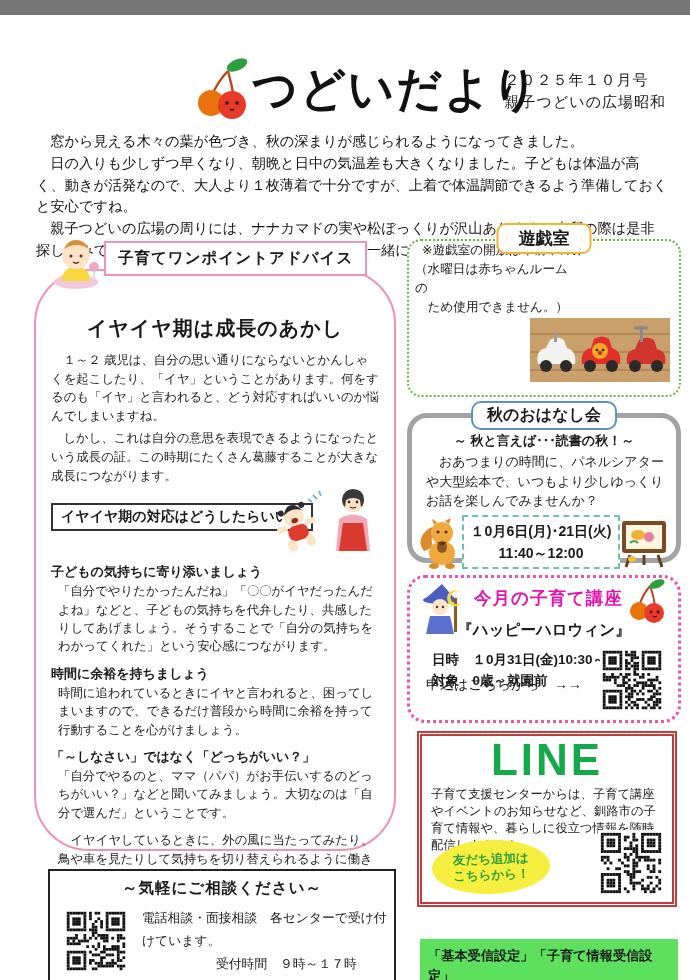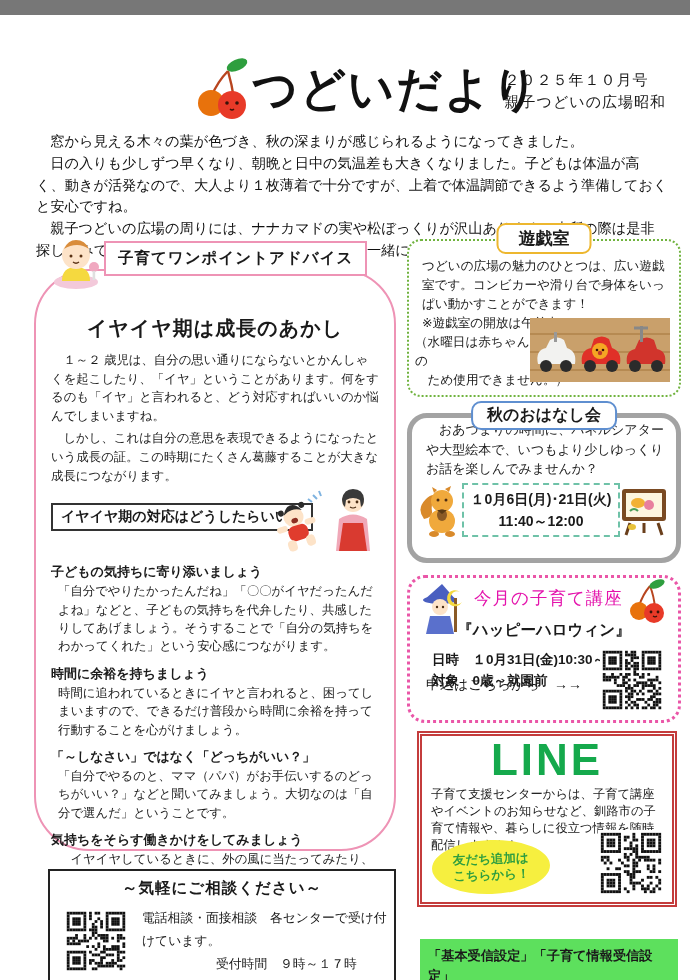--- a/index.html
+++ b/index.html
@@ -95,21 +95,21 @@
   .squirrel-wrap { position:absolute; left:4px; top:4px; }
   .easel-wrap { position:absolute; right:4px; top:0px; }
   .course-box {
     position:absolute; left:407px; top:560px; width:274px; height:148px;
     border:3px dotted #ea56a8; border-radius:18px; background:#fff;
   }
   .course-header { position:relative; height:48px; }
   .wizard-wrap { position:absolute; left:10px; top:2px; }
   .course-title {
     position:absolute; left:64px; top:8px; color:#e githube; color:#e413ac;
-    font-weight:400; font-size:17.5px; letter-spacing:1px;
+    font-weight:700; font-size:17.5px; letter-spacing:1px;
   }
   .cherry2-wrap { position:absolute; right:10px; top:0px; }
   .course-event { text-align:center; font-weight:900; font-size:15.5px; margin-top:-6px; }
   .course-details { padding:8px 0 0 22px; font-size:13.5px; font-weight:bold; line-height:21px; }
   .course-apply { position:absolute; left:16px; bottom:26px; font-weight:400; font-size:14px; }
   .course-qr { position:absolute; right:14px; bottom:8px; width:64px; height:64px; }
   
   .line-box {
     position:absolute; left:417px; top:716px; width:260px; height:176px;
     border:5px double #c43c3c; background:#fff;
@@ -215,21 +215,20 @@
       </div>
       <div class="tip">
         <div class="tip-title">時間に余裕を持ちましょう</div>
         <div class="tip-body">時間に追われているときにイヤと言われると、困ってしまいますので、できるだけ普段から時間に余裕を持って行動することを心がけましょう。</div>
       </div>
       <div class="tip">
         <div class="tip-title">「～しなさい」ではなく「どっちがいい？」</div>
         <div class="tip-body">「自分でやるのと、ママ（パパ）がお手伝いするのどっちがいい？」などと聞いてみましょう。大切なのは「自分で選んだ」ということです。</div>
       </div>
       <div class="tip">
-        <div class="tip-title">気持ちをそらす働きかけをしてみましょう</div>
         <div class="tip-body">　イヤイヤしているときに、外の風に当たってみたり、鳥や車を見たりして気持ちを切り替えられるように働きかけましょう。</div>
       </div>
       <div class="advice-note">☆一人で抱え込まずに、誰かに話を聞いてもらったり、深呼吸したりして気分をリセットしながら向き合いましょう。</div>
       <div class="advice-note">　お子さんがイヤイヤ期をのりこえ、自分の思いを上手に表せるようになったり、感情を調節したりできる日を楽しみにして過ごしてくださいね。</div>
     </div>
   </div>
 
   <div class="contact-box">
     <div class="contact-title">～気軽にご相談ください～</div>
     <div class="contact-qr qr">
@@ -453,21 +452,20 @@
       </div>
     <div class="contact-rows">
       <div><span>電話相談・面接相談</span>　<span>各センターで受け付けています。</span></div>
       <div class="contact-row2"><span>受付時間</span>　<span>９時～１７時</span></div>
       <div><span>メール相談</span>　　<span>ko-toubu@city.kushiro.lg.jp</span></div>
     </div>
   </div>
 
   <div class="playroom-box">
     <div class="playroom-title">遊戯室</div>
-    <div class="playroom-body">つどいの広場の魅力のひとつは、広い遊戯室です。コンビカーや滑り台で身体をいっぱい動かすことができます！</div>
     <div class="playroom-body" style="padding-top:0;">※遊戯室の開放は午前中のみ</div>
     <div class="playroom-note">（水曜日は赤ちゃんルームの</div>
     <div class="playroom-note">　ため使用できません。）</div>
     <div class="cars-wrap">
       <svg width="140" height="64" viewBox="0 0 140 64">
         <rect width="140" height="64" fill="#c9a06b"></rect>
         <path d="M0 16 h140 M0 34 h140 M0 52 h140" stroke="#b68a52" stroke-width="2"></path>
         <path d="M8 46 q-3-14 8-16 l4-8 q8-5 14 0 l3 8 q10 3 8 16 z" fill="#f2f2f0"></path>
         <circle cx="16" cy="48" r="6" fill="#2b2b2b"></circle>
           <circle cx="36" cy="48" r="6" fill="#2b2b2b"></circle>
@@ -483,20 +481,21 @@
         <rect x="110" y="8" width="3" height="16" fill="#888"></rect>
         <path d="M104 10 h14" stroke="#888" stroke-width="3"></path>
         <circle cx="105" cy="48" r="6" fill="#2b2b2b"></circle>
           <circle cx="127" cy="48" r="6" fill="#2b2b2b"></circle>
       </svg>
     </div>
   </div>
 
   <div class="storytime-box">
     <div class="storytime-title">秋のおはなし会</div>
+    <div class="storytime-tagline">～ 秋と言えば･･･読書の秋！～</div>
     <div class="storytime-body">　おあつまりの時間に、パネルシアターや大型絵本で、いつもより少しゆっくりお話を楽しんでみませんか？</div>
     <div class="storytime-row">
       <span class="squirrel-wrap">
         <svg width="46" height="52" viewBox="0 0 46 52">
           <path d="M8 34 q-8-10 2-20 q8-8 14 0 q-10 2-8 12 q1 6-8 8z" fill="#d98a2b"></path>
           <circle cx="26" cy="16" r="11" fill="#f0a93c"></circle>
           <path d="M18 8 l-2-6 5 3z M33 7 l2-6 -6 3z" fill="#d98a2b"></path>
           <circle cx="22" cy="15" r="1.5" fill="#4a2c14"></circle>
             <circle cx="30" cy="15" r="1.5" fill="#4a2c14"></circle>
           <ellipse cx="26" cy="36" rx="13" ry="12" fill="#f0a93c"></ellipse>

